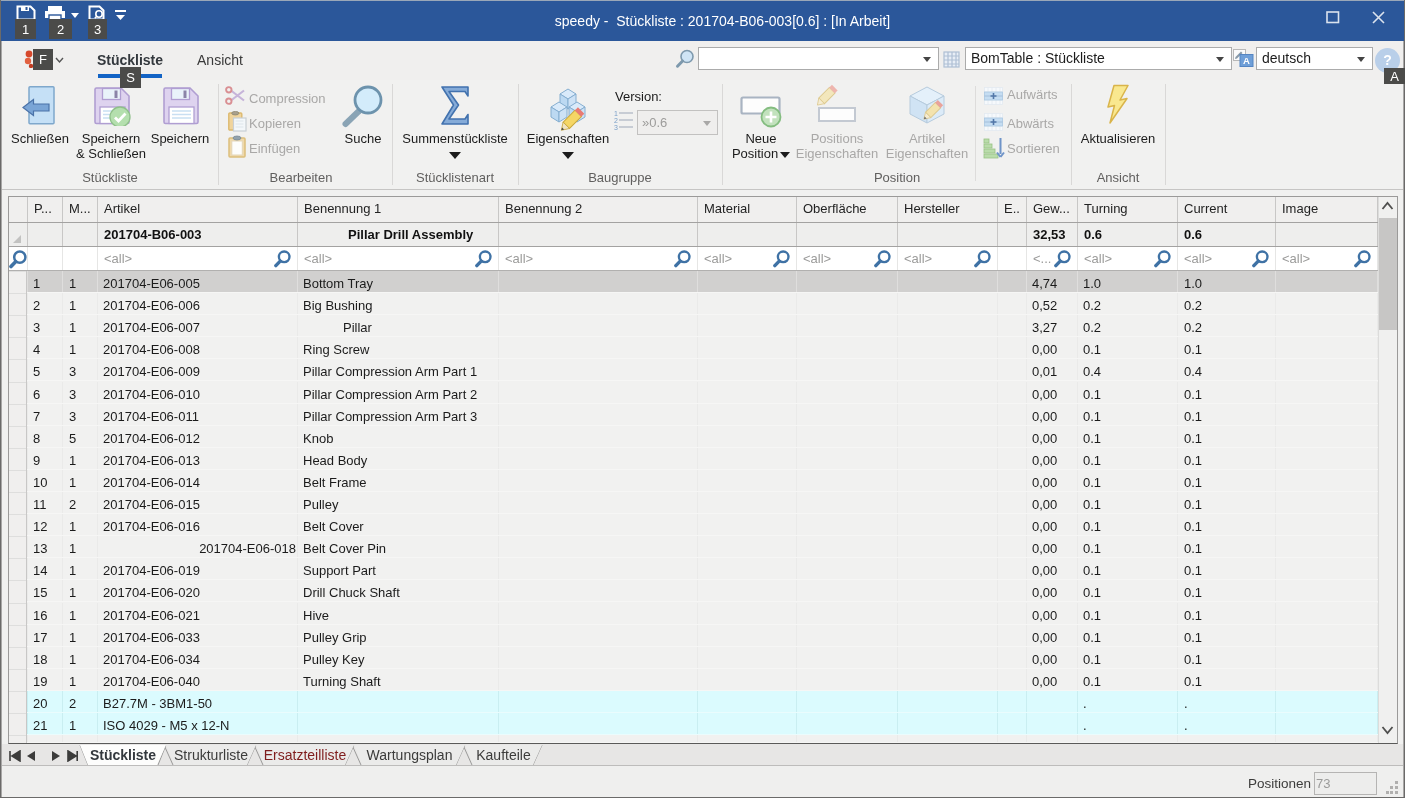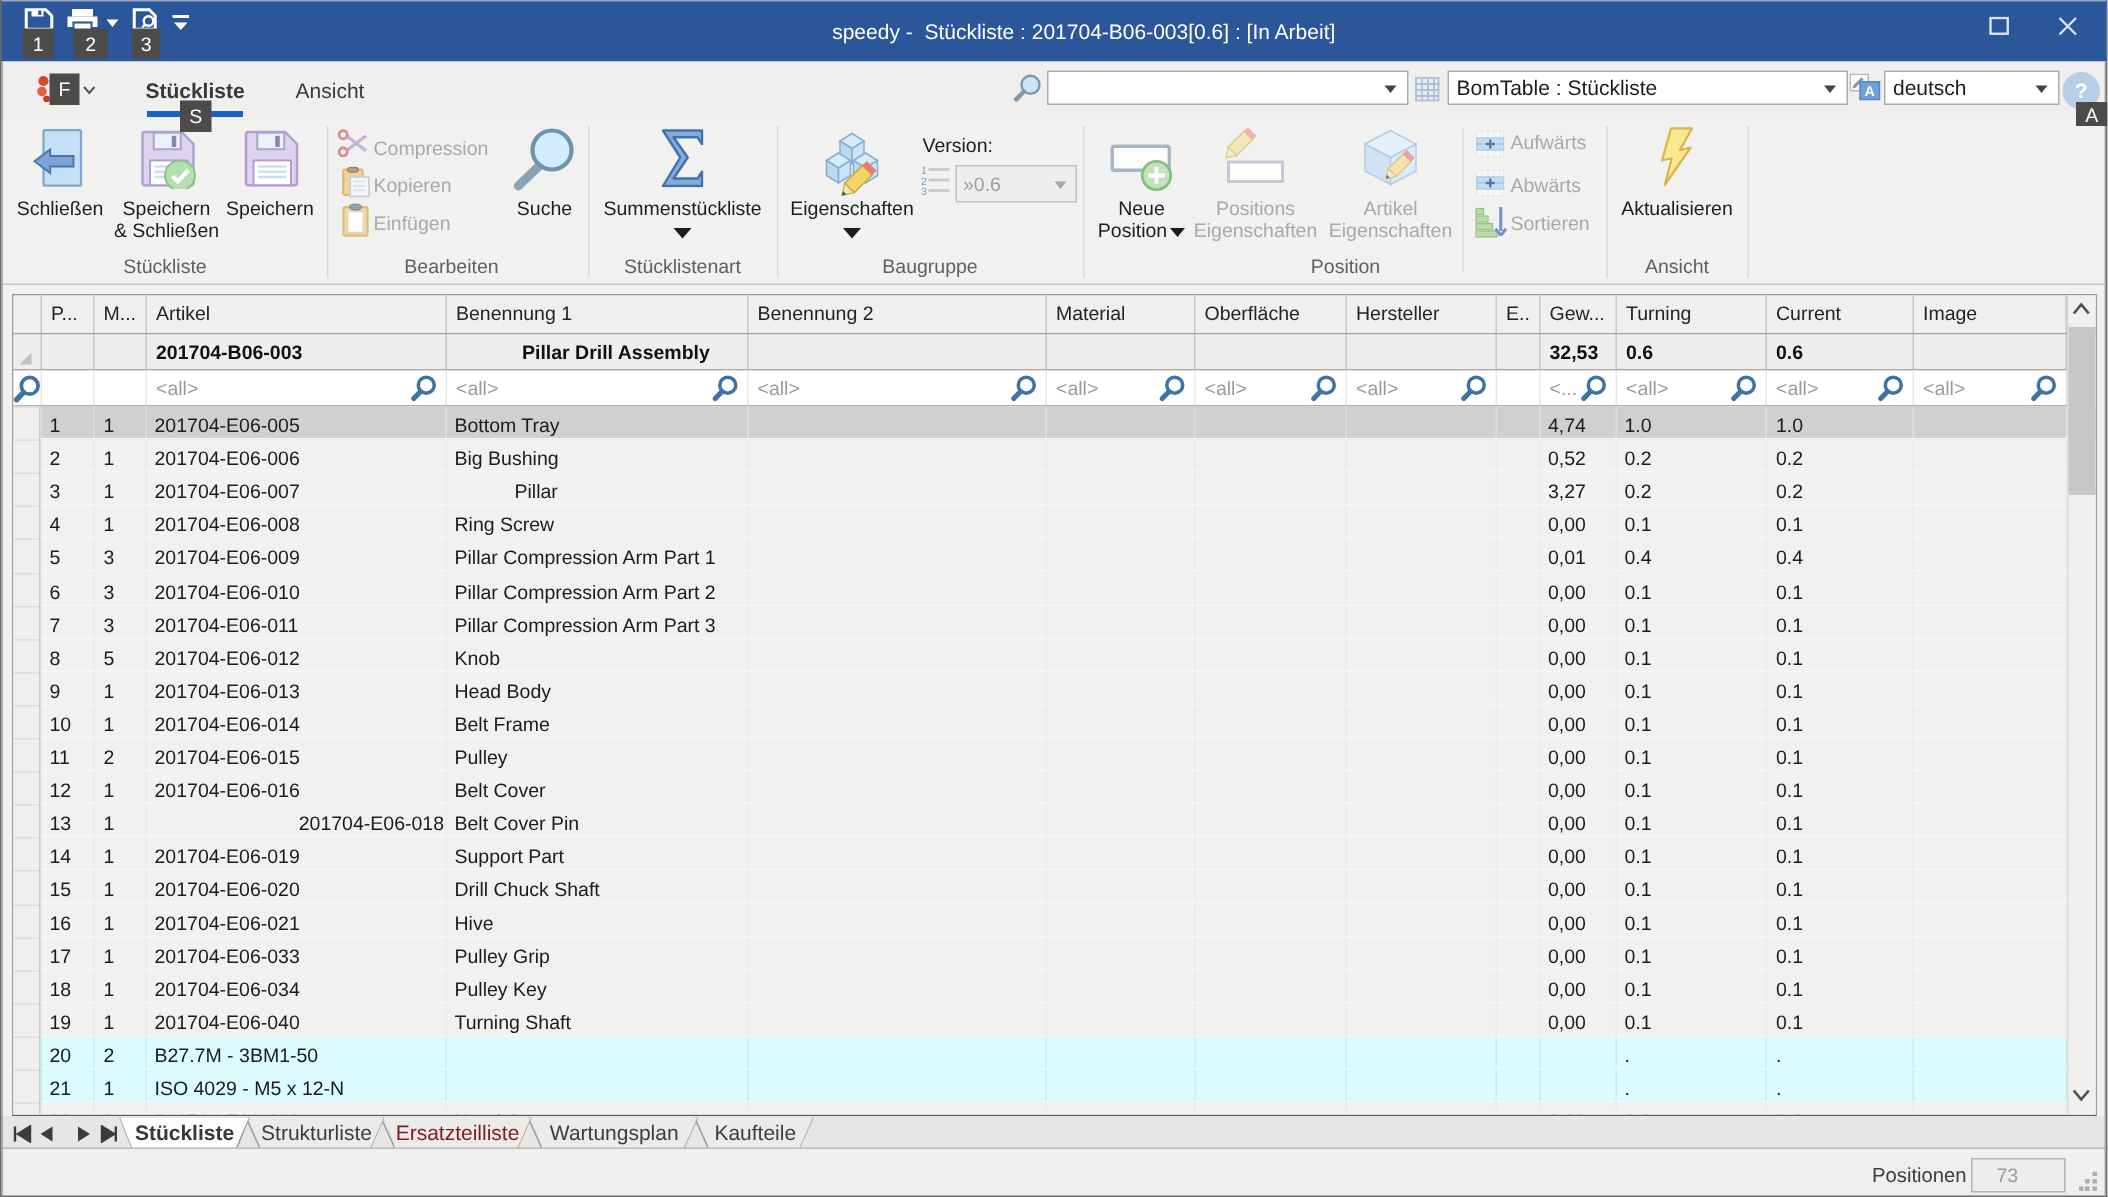--- a/index.html
+++ b/index.html
@@ -938,21 +938,21 @@
 <path d="M80 1 L88 21 M166 1 L158 21 M164 1 L173 21 M256 1 L247 21 M254 1 L263 21 M354 1 L345 21 M352 1 L361 21 M465 1 L456 21 M463 1 L472 21 M542 1 L533 21"></path>
 </g>
   </svg>
 <div class="abs" style="left:80px;top:745px;width:86px;height:20px;background:#fdfdfc;clip-path:polygon(0 0, 100% 0, 77px 100%, 8px 100%);font-size:14px;font-weight:bold;color:#33383d;text-align:center;line-height:20px;z-index:5;">Stückliste</div>
 <div class="abs" style="left:166px;top:745px;width:90px;height:20px;background:#ebebea;clip-path:polygon(0 0, 100% 0, 81px 100%, 8px 100%);font-size:14px;color:#3c3c3b;text-align:center;line-height:20px;">Strukturliste</div>
 <div class="abs" style="left:256px;top:745px;width:98px;height:20px;background:#ebebea;clip-path:polygon(0 0, 100% 0, 89px 100%, 8px 100%);font-size:14px;color:#7f1d1d;text-align:center;line-height:20px;">Ersatzteilliste</div>
 <div class="abs" style="left:354px;top:745px;width:111px;height:20px;background:#ebebea;clip-path:polygon(0 0, 100% 0, 102px 100%, 8px 100%);font-size:14px;color:#3c3c3b;text-align:center;line-height:20px;">Wartungsplan</div>
 <div class="abs" style="left:465px;top:745px;width:77px;height:20px;background:#ebebea;clip-path:polygon(0 0, 100% 0, 68px 100%, 8px 100%);font-size:14px;color:#3c3c3b;text-align:center;line-height:20px;">Kaufteile</div>
 <div class="abs" style="left:1px;top:766px;width:1403px;height:31px;background:#efefee;"></div>
 <div class="abs" style="left:1248px;top:776px;font-size:13.5px;color:#3c3c3b;">Positionen</div>
-<div class="abs" style="left:1314px;top:772px;width:63px;height:23px;background:#ededec;border:1px solid #b5b4b3;box-sizing:border-box;font-size:13px;color:#9b9b9a;line-height:21px;padding-left:16px;">73</div>
+<div class="abs" style="left:1314px;top:772px;width:63px;height:23px;background:#ededec;border:1px solid #b5b4b3;box-sizing:border-box;font-size:13px;color:#9b9b9a;line-height:21px;padding-left:1px;">73</div>
 <svg class="abs" style="left:1386px;top:781px;" width="13" height="13" viewBox="0 0 13 13">
 <g fill="#b0afae">
 <rect x="9" y="0" width="3" height="3"></rect>
       <rect x="9" y="5" width="3" height="3"></rect>
       <rect x="9" y="10" width="3" height="3"></rect>
 <rect x="4" y="5" width="3" height="3"></rect>
       <rect x="4" y="10" width="3" height="3"></rect>
 <rect x="0" y="10" width="3" height="3"></rect>
 </g>
   </svg>

